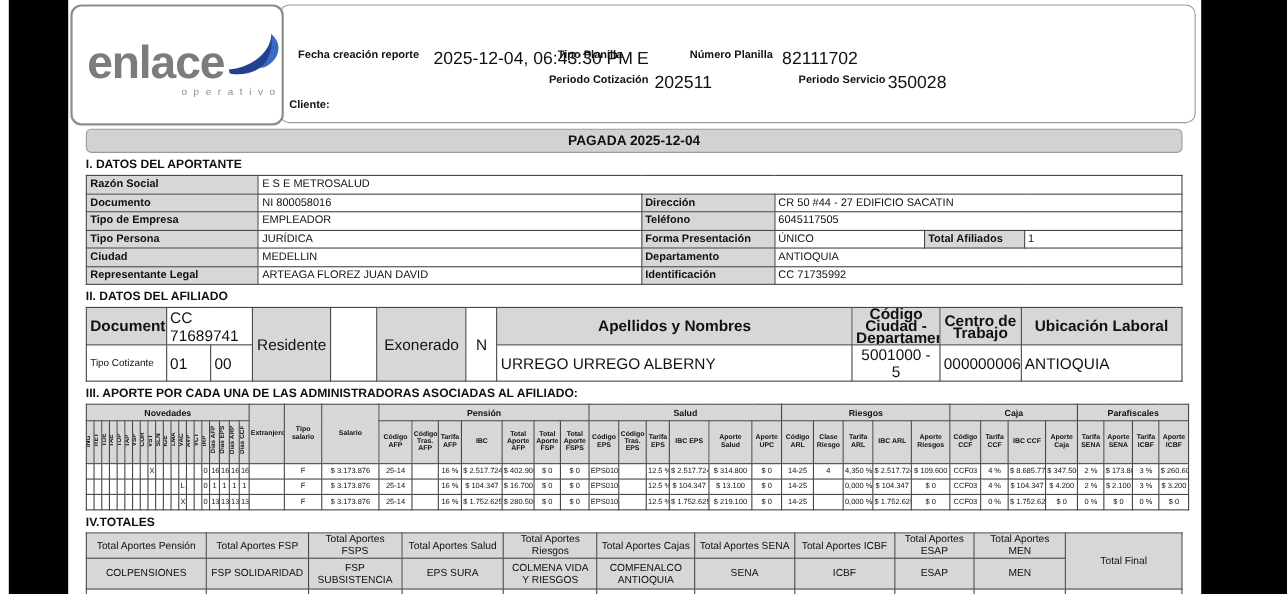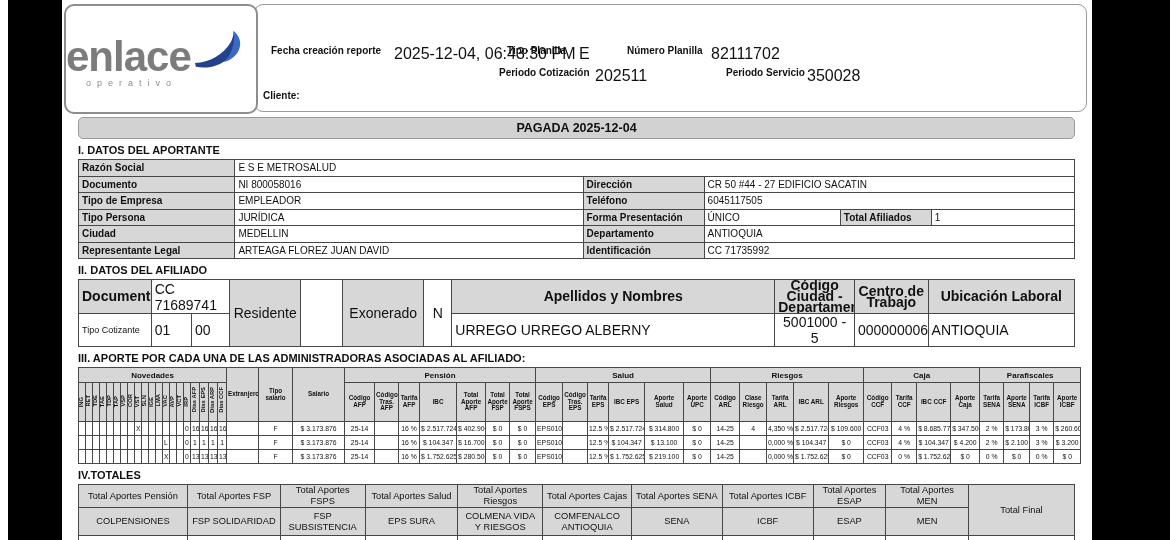--- a/index.html
+++ b/index.html
@@ -5,21 +5,21 @@
   html,body{margin:0;padding:0}
   body{width:1170px;height:540px;background:#000;position:relative;overflow:hidden;
        font-family:"Liberation Sans", sans-serif;color:#111;}
   .white-sliver{position:absolute;left:0;top:0;width:8px;height:540px;background:#fff;}
   .page{position:absolute;left:62px;top:0;width:1030px;height:540px;background:#fff;
         box-sizing:border-box;padding:0 17px 0 16px;}
   
   .hdr{position:relative;height:108px;margin:4px -14px 0 -14px;}
   .logo-box{position:absolute;left:0;top:0;width:190px;height:106px;border:2px solid #8d8d8d;
             border-radius:10px;background:#fff;display:flex;flex-direction:column;
-            align-items:flex-start;justify-content:center;z-index:2;}
+            align-items:flex-end;justify-content:center;z-index:2;}
   .logo-line{display:flex;align-items:flex-end;}
   .logo-word{font-size:42px;font-weight:bold;color:#7c7c7c;letter-spacing:-1px;line-height:0.9;}
   .logo-tag{font-size:9px;color:#8c8c8c;letter-spacing:6px;margin-top:2px;margin-left:20px;}
   .info-box{position:absolute;left:190px;top:0;right:2px;height:106px;border:1px solid #9a9a9a;
             border-radius:9px;overflow:hidden;background:#fff;}
   .title-bar{height:29px;background:#d5d5d5;display:flex;align-items:center;justify-content:center;gap:9px;}
   .brand{font-size:21px;color:#161616;}
   .pipe{font-size:19px;color:#333;font-weight:200;}
   .rep-title{font-size:14px;color:#161616;letter-spacing:0.4px;}
   .f-label{position:absolute;font-size:10px;font-weight:bold;white-space:nowrap;}

